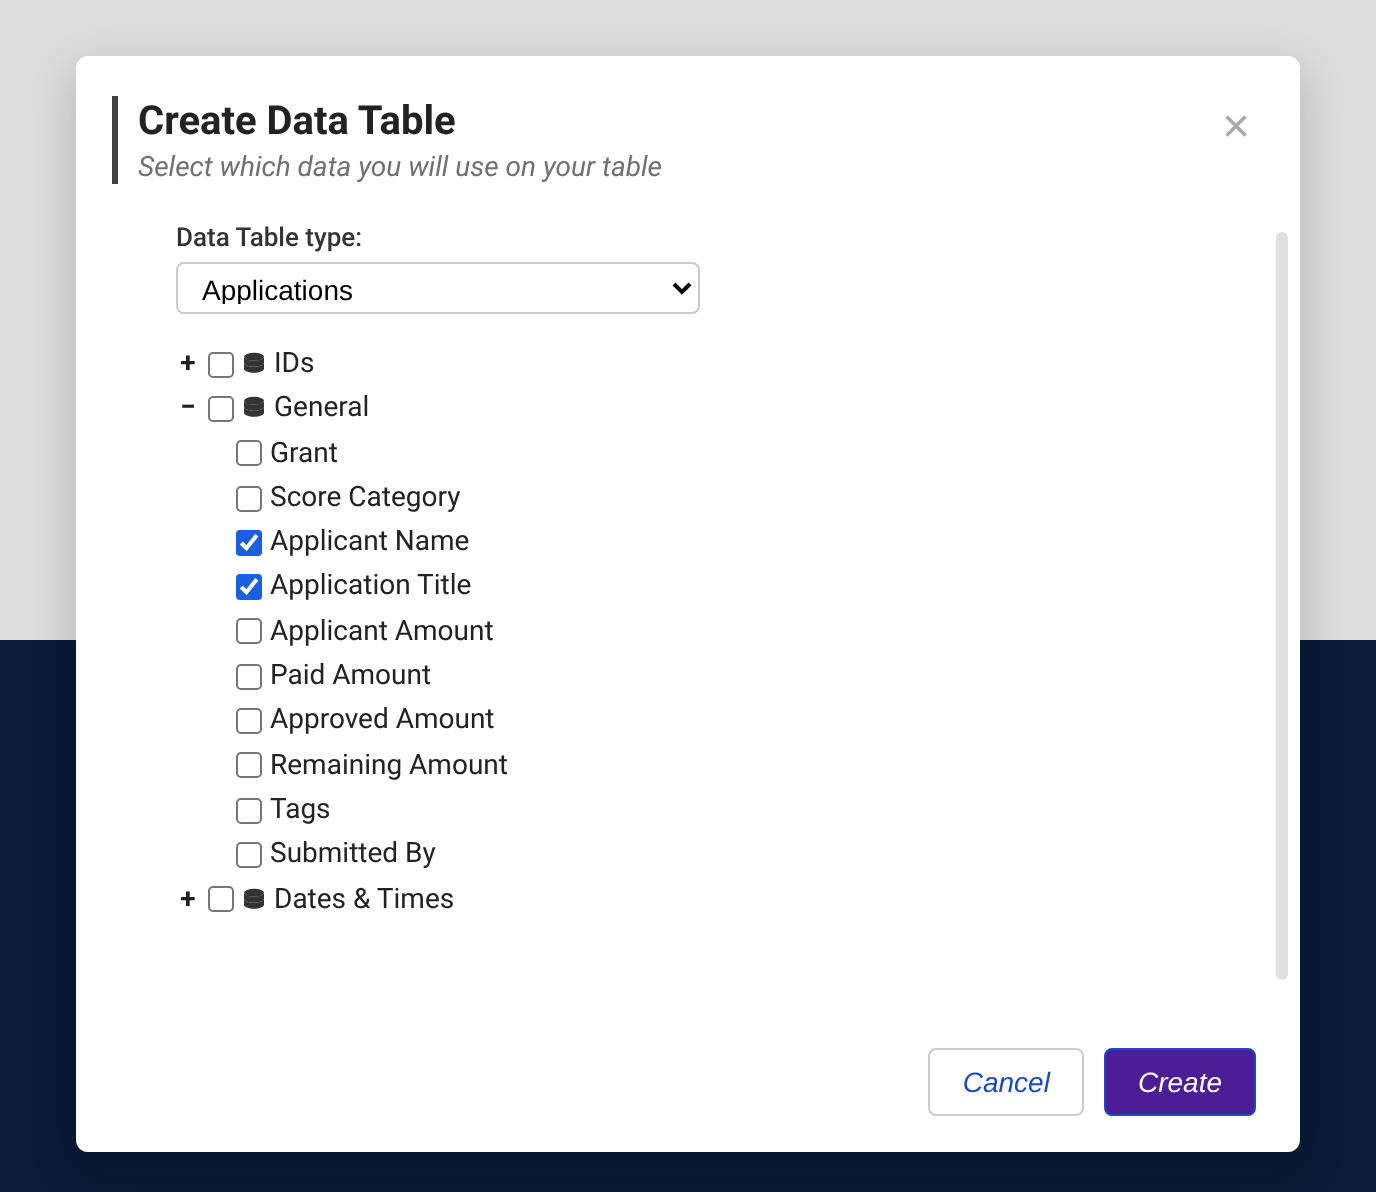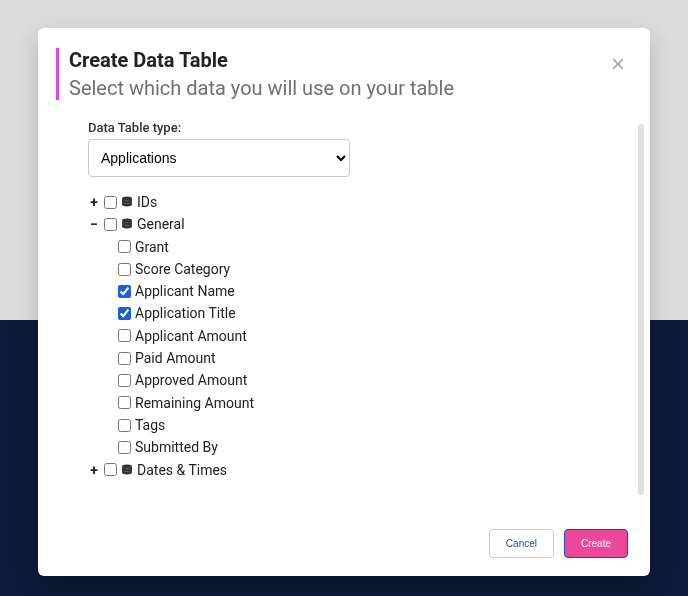--- a/index.html
+++ b/index.html
@@ -33,33 +33,34 @@
     border-radius: 6px;
     box-shadow: 0 8px 24px rgba(0,0,0,0.18);
     display: flex;
     flex-direction: column;
   }
   .modal-header {
     padding: 20px 24px 12px 18px;
     position: relative;
   }
   .title-bar {
-    border-left: 3px solid #d946ef;
+    border-left: 3px solid #404040;
     padding-left: 10px;
   }
   .title {
     font-size: 20px;
     font-weight: 700;
     color: #222;
     margin: 0 0 4px 0;
   }
   .subtitle {
-    font-size: 20px;
+    font-size: 14px;
     color: #707070;
     margin: 0;
+    font-style: italic;
   }
   .close-btn {
     position: absolute;
     top: 22px;
     right: 18px;
     width: 28px;
     height: 28px;
     border: none;
     background: none;
     cursor: pointer;
@@ -76,21 +77,21 @@
     margin-left: 32px;
   }
   .label {
     font-size: 13px;
     color: #333;
     margin-bottom: 4px;
     font-weight: 500;
   }
   .select {
     width: 262px;
-    height: 38px;
+    height: 26px;
     border: 1px solid #ccc;
     border-radius: 4px;
     padding: 4px 8px;
     font-size: 14px;
     background: #fff;
     margin-bottom: 14px;
   }
   .tree { font-size: 14px; color: #222; }
   .tree-row {
     display: flex;
@@ -115,33 +116,34 @@
     accent-color: #1a5fe0;
     margin: 0;
   }
   .modal-footer {
     padding: 14px 22px 18px;
     display: flex;
     justify-content: flex-end;
     gap: 10px;
   }
   .btn {
-    font-size: 10px;
+    font-size: 14px;
     padding: 8px 16px;
     border-radius: 4px;
     cursor: pointer;
     font-weight: 500;
+    font-style: italic;
   }
   .btn-cancel {
     background: #fff;
     color: #1a49c4;
     border: 1px solid #ccc;
   }
   .btn-create {
-    background: #ec4899;
+    background: #4c1d95;
     color: #fff;
     border: 1px solid #1a49c4;
   }
   .scroll-track {
     position: absolute;
     top: 12px;
     right: 6px;
     bottom: 20px;
     width: 6px;
     background: rgba(0,0,0,0.12);

